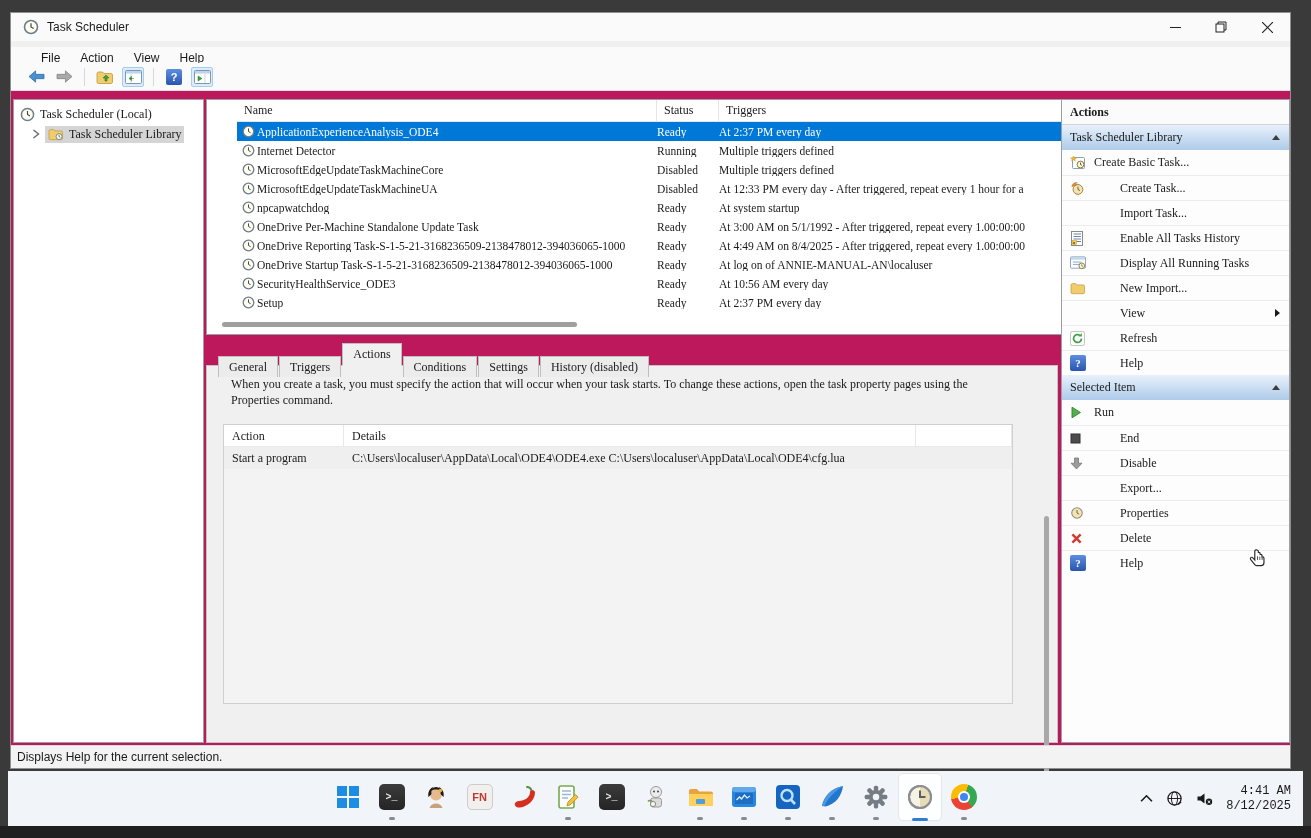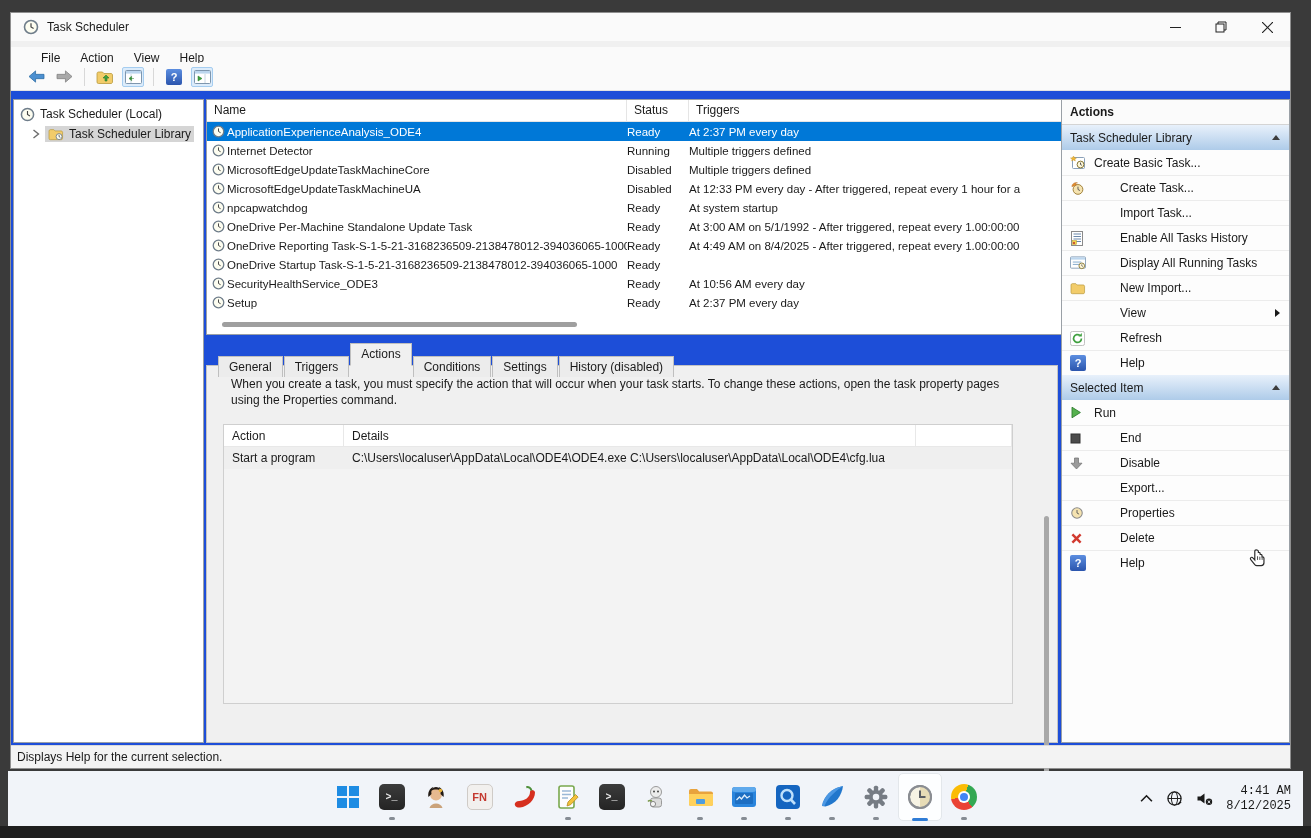--- a/index.html
+++ b/index.html
@@ -30,32 +30,32 @@
   .menu-item { padding:2px 10px; }
 
   .toolbar { position:absolute; top:50px; left:0; right:0; height:28px; background:#fafafa;
     border-bottom:1px solid #e2e2e2; display:flex; align-items:center; padding-left:14px; gap:6px; }
   .tb-sep { width:1px; height:18px; background:#d8d8d8; margin:0 3px; }
   .tb-ic { width:22px; height:20px; display:flex; align-items:center; justify-content:center; }
   .tb-ic.hl { background:#dcecfb; border:1px solid #a5cdf0; border-radius:2px; }
   .help-sq { width:16px; height:16px; border-radius:2px; background:linear-gradient(#5c8ee0,#2b55ad);
     color:#fff; font-weight:bold; font-size:11px; text-align:center; line-height:16px; }
 
-  #content { position:absolute; top:78px; left:0; right:0; bottom:23px; background:#1d4ed8; }
+  #content { position:absolute; top:78px; left:0; right:0; bottom:23px; background:#be185d;font-family:Liberation Serif, serif; }
 
   
   .tree-pane { position:absolute; left:2px; top:8px; width:191px; bottom:2px;
     background:#fff; border:1px solid #9aa0a6; padding-top:4px; }
   .tree-row { height:20px; display:flex; align-items:center; gap:5px; padding-left:6px; white-space:nowrap; }
   .tree-row.child { padding-left:18px; }
   .tree-sel { background:#d5d5d5; padding:1px 3px; display:flex; align-items:center; gap:5px; }
 
   
   .list-pane { position:absolute; left:195px; top:8px; width:944px; height:236px;
-    background:#fff; border:1px solid #9aa0a6; overflow:hidden; }
+    background:#fff; border:1px solid #9aa0a6; overflow:hidden;padding-left:30px; }
   .list-head { display:grid; grid-template-columns:420px 62px 1fr; height:22px;
     border-bottom:1px solid #e5e5e5; background:#fff; }
   .list-head span { padding:3px 0 0 7px; border-right:1px solid #e5e5e5; font-size:12px; }
   .trow { display:grid; grid-template-columns:20px 400px 62px 1fr; height:19px;
     align-items:center; font-size:11.5px; white-space:nowrap; }
   .trow span { overflow:hidden; }
   .trow .cicon { padding-left:5px; overflow:visible; }
   .trow.sel { background:#0078d7; color:#fff; }
   .vthumb { position:absolute; right:3px; top:32px; width:5px; height:158px; background:#a8a8a8; border-radius:3px; }
   .hthumb { position:absolute; left:15px; bottom:7px; width:355px; height:5px; background:#9f9f9f; border-radius:3px; }
@@ -315,20 +315,21 @@
       </div>
       <div class="trow">
         <span class="cicon">
             <svg width="13" height="13" viewBox="0 0 16 16">
               <circle cx="8" cy="8" r="6.5" fill="#fdfdf0" stroke="#6f7d8a" stroke-width="1.6"></circle>
               <path d="M8 4.2V8l2.6 1.5" stroke="#444" stroke-width="1.2" fill="none"></path>
             </svg>
           </span>
         <span>OneDrive Startup Task-S-1-5-21-3168236509-2138478012-394036065-1000</span>
         <span>Ready</span>
+        <span>At log on of ANNIE-MANUAL-AN\localuser</span>
       </div>
       <div class="trow">
         <span class="cicon">
             <svg width="13" height="13" viewBox="0 0 16 16">
               <circle cx="8" cy="8" r="6.5" fill="#fdfdf0" stroke="#6f7d8a" stroke-width="1.6"></circle>
               <path d="M8 4.2V8l2.6 1.5" stroke="#444" stroke-width="1.2" fill="none"></path>
             </svg>
           </span>
         <span>SecurityHealthService_ODE3</span>
         <span>Ready</span>

